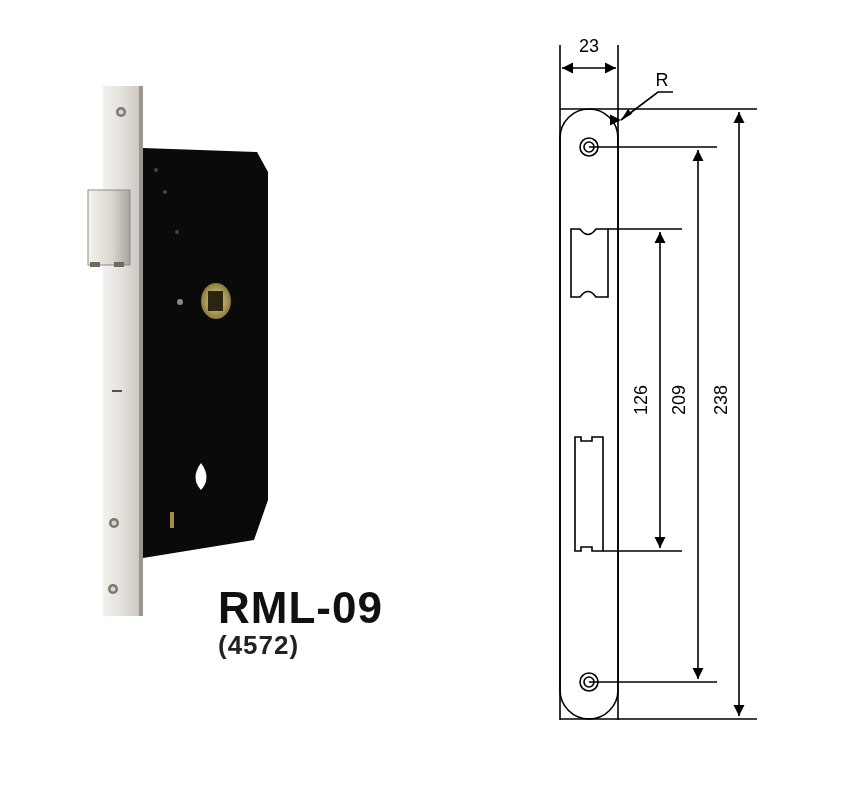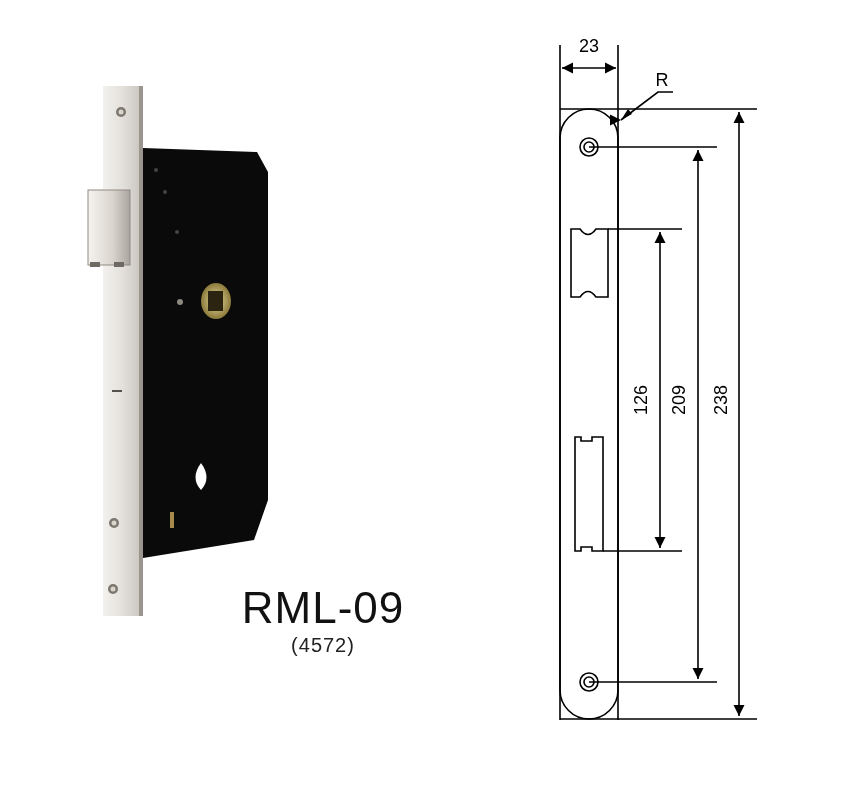--- a/index.html
+++ b/index.html
@@ -1,20 +1,20 @@
 <!DOCTYPE html>
 <html><head>
 <meta charset="utf-8">
 <style>
   html, body { margin:0; padding:0; background:#ffffff; }
   body { width:865px; height:789px; position:relative; overflow:hidden; font-family:"Liberation Sans", sans-serif; }
   .photo { position:absolute; left:0; top:0; width:865px; height:789px; }
-  .model { position:absolute; left:218px; top:585px; width:210px; text-align:center; color:#111; }
+  .model { position:absolute; left:218px; top:585px; width:210px; text-align:left; color:#111;font-weight:bold; }
   .model-name { display:block; font-size:44px; line-height:46px; letter-spacing:1px; }
-  .model-code { display:block; font-size:20px; line-height:28px; color:#222; letter-spacing:1px; }
+  .model-code { display:block; font-size:26px; line-height:28px; color:#222; letter-spacing:1px; }
   svg text { font-family:"Liberation Sans", sans-serif; }
 </style>
 </head>
 <body>
 
 <svg class="photo" width="865" height="789" viewBox="0 0 865 789">
   <defs>
     <linearGradient id="plate" x1="0" x2="1">
       <stop offset="0" stop-color="#f3f1ee"></stop>
       <stop offset="0.5" stop-color="#e4e1dc"></stop>

